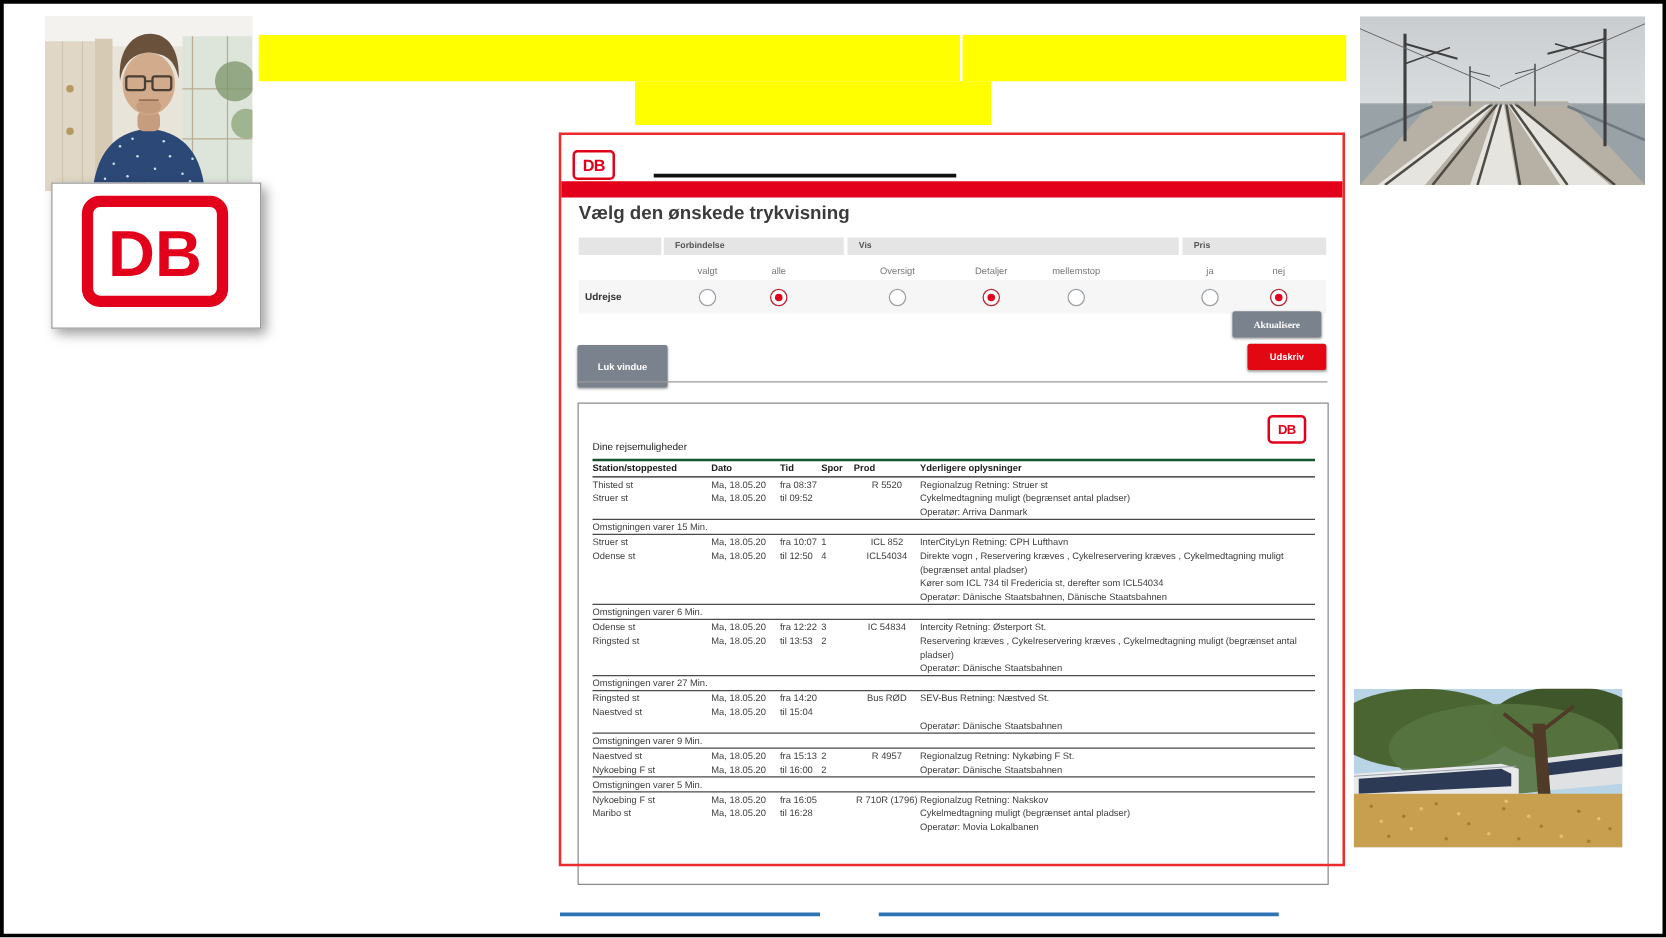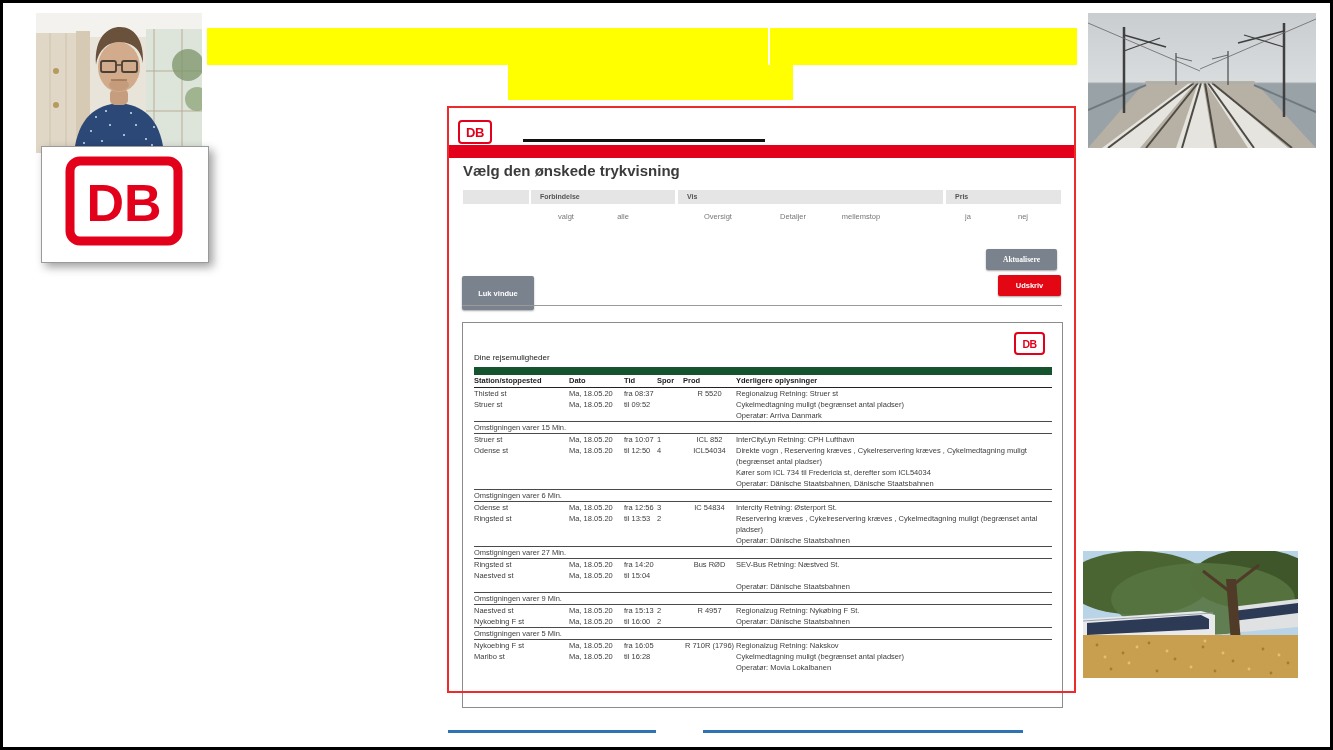--- a/index.html
+++ b/index.html
@@ -52,21 +52,21 @@
   .btn-luk{left:15px;top:170px;width:72px;height:34px;}
   .btn-udskriv{left:551px;top:169px;width:63px;height:21px;}
   .divider{left:15px;top:199px;width:600px;height:0;border-top:1px solid #9a9a9a;}
 
   
   .panel{left:459px;top:319px;width:601px;height:386px;background:#fff;border:1px solid #8c8c8c;
          box-sizing:border-box;z-index:2;overflow:hidden;}
   .badge-print{position:absolute;right:17px;top:9px;width:27px;height:19px;font-size:10.5px;letter-spacing:-.5px;}
   .print-heading{position:absolute;left:11px;top:30px;font-size:8px;font-weight:normal;color:#222;}
   .jtable{position:absolute;left:11px;top:44px;width:578px;color:#3d3d3d;}
-  .jhead{display:flex;border-top:8px solid #14532d;border-bottom:1px solid #222;font-weight:bold;color:#1d1d1d;}
+  .jhead{display:flex;border-top:2px solid #14532d;border-bottom:1px solid #222;font-weight:bold;color:#1d1d1d;}
   .jhead span{font-size:7.5px;line-height:12px;}
   .seg{display:flex;}
   .col{flex:0 0 auto;}
   .ln{font-size:7.5px;line-height:11px;min-height:11px;}
   .c-station{width:95px;}.c-dato{width:55px;}.c-tid{width:33px;}.c-spor{width:26px;}
   .c-prod{width:53px;text-align:center;}.c-info{width:316px;}
   .c-station .ln,.c-dato .ln,.c-tid .ln,.c-spor .ln,.c-prod .ln{white-space:nowrap;}
   .jhr{border-top:1px solid #4a4a4a;height:0;}
   .transfer{width:100px;font-size:7.5px;line-height:11px;color:#3d3d3d;}
 
@@ -227,20 +227,30 @@
         </div>
       <div class="opt-labels" id="opt-labels">
           <div class="opt-label" style="left: 78px; text-align: center;">valgt</div>
           <div class="opt-label" style="left: 135px;">alle</div>
           <div class="opt-label" style="left: 230px;">Oversigt</div>
           <div class="opt-label" style="left: 305px;">Detaljer</div>
           <div class="opt-label" style="left: 373px;">mellemstop</div>
           <div class="opt-label" style="left: 480px;">ja</div>
           <div class="opt-label" style="left: 535px; margin-top: 41px;">nej</div>
         </div>
+      <div class="opt-radios" id="opt-radios">
+        <span class="row-label">Udrejse</span>
+      <div class="radio" style="left: 96px;"></div>
+          <div class="radio checked" style="left: 153px;"></div>
+          <div class="radio" style="left: 248px;"></div>
+          <div class="radio checked" style="left: 323px;"></div>
+          <div class="radio" style="left: 391px;"></div>
+          <div class="radio" style="left: 498px;"></div>
+          <div class="radio checked" style="left: 553px;"></div>
+        </div>
     </div>
 
     <button class="btn btn-gray btn-aktualisere">Aktualisere</button>
     <button class="btn btn-gray btn-luk">Luk vindue</button>
     <button class="btn btn-red btn-udskriv">Udskriv</button>
     <div class="abs divider"></div>
   </div>
 
   <div class="abs panel">
     <div class="db-badge badge-print">
@@ -321,21 +331,21 @@
           <div class="seg">
             <div class="col c-station">
               <div class="ln">Odense st</div>
               <div class="ln">Ringsted st</div>
             </div>
             <div class="col c-dato">
               <div class="ln">Ma, 18.05.20</div>
               <div class="ln">Ma, 18.05.20</div>
             </div>
             <div class="col c-tid">
-              <div class="ln">fra 12:56</div>
+              <div class="ln">fra 12:22</div>
               <div class="ln">til 13:53</div>
             </div>
             <div class="col c-spor">
               <div class="ln">3</div>
               <div class="ln">2</div>
             </div>
             <div class="col c-prod">
               <div class="ln">IC 54834</div>
               <div class="ln">&nbsp;</div>
             </div>

